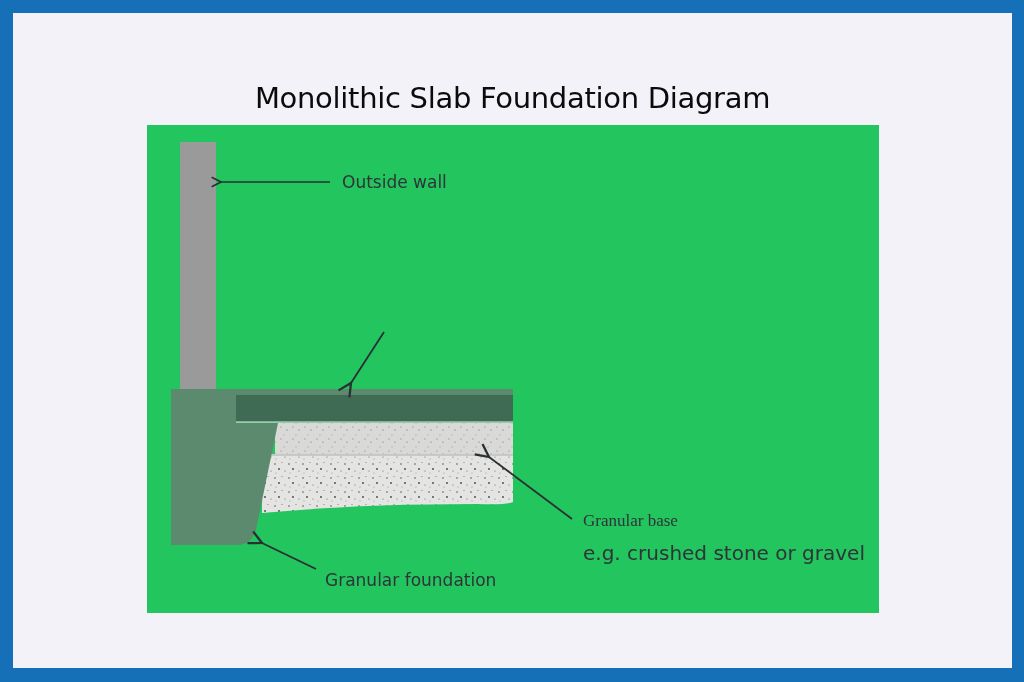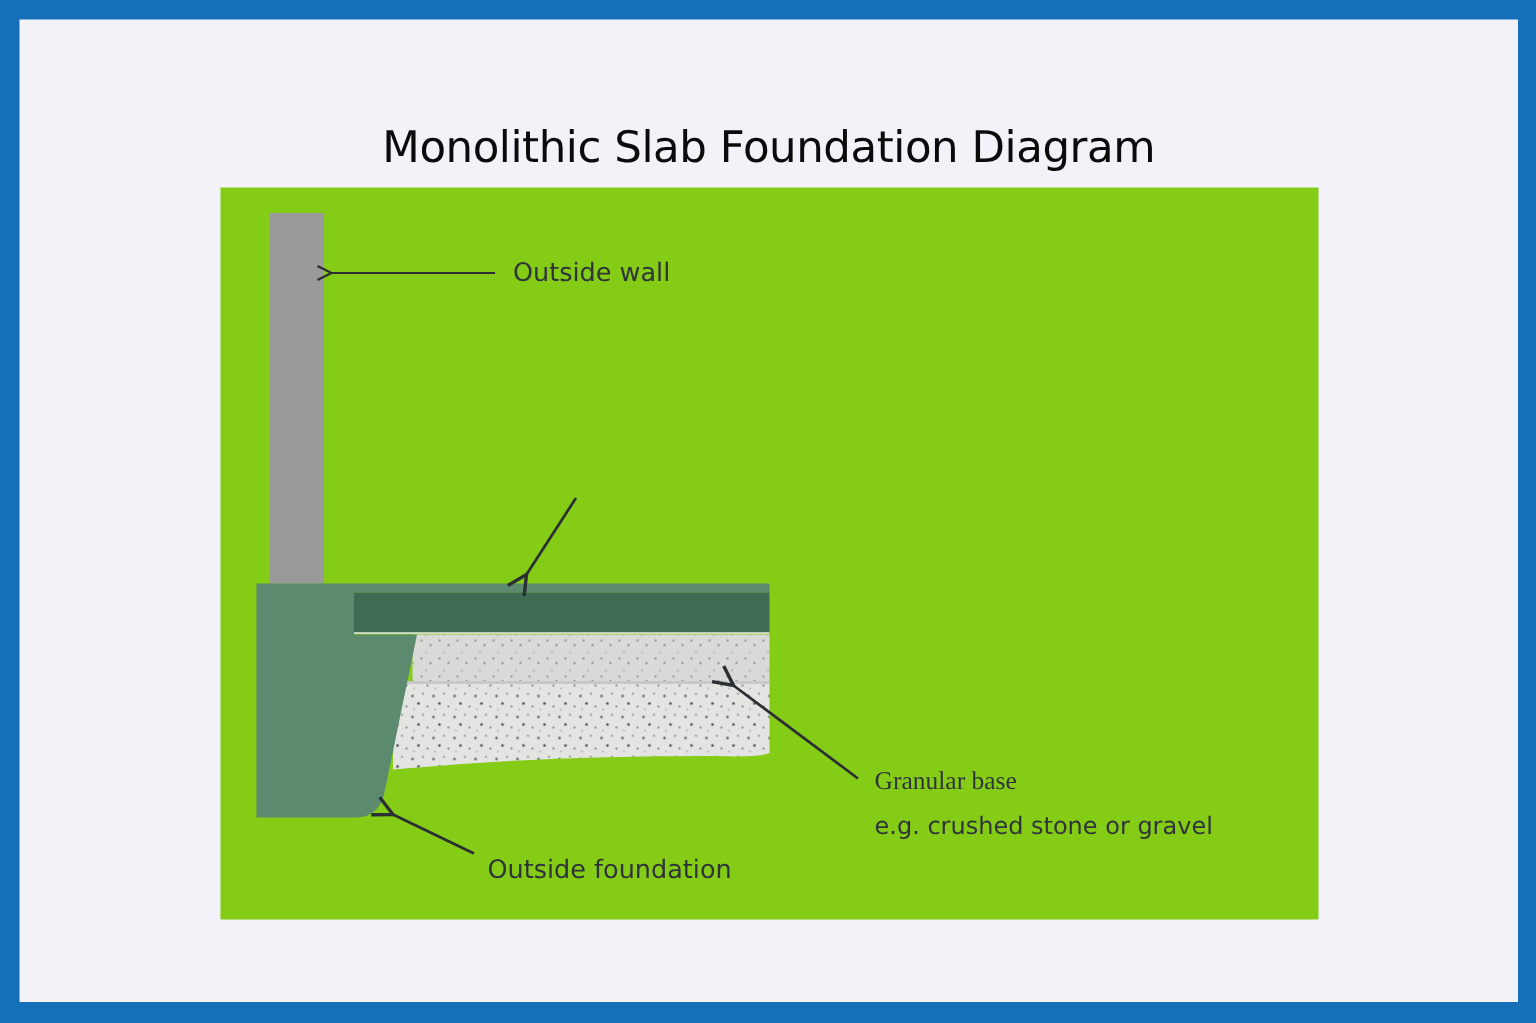--- a/index.html
+++ b/index.html
@@ -16,21 +16,21 @@
   .title {
     position: absolute; left: 0; right: 0; top: 68px;
     text-align: center;
     font-family: "DejaVu Sans", sans-serif;
     font-weight: normal; font-size: 29px; color: #0b0b0b;
     letter-spacing: -0.3px;
   }
   .panel {
     position: absolute; left: 147px; top: 125px;
     width: 732px; height: 488px;
-    background: #84cc16;
+    background: #22c55e;
   }
   svg { position: absolute; left: 0; top: 0; }
   .lbl {
     position: absolute;
     font-family: "DejaVu Sans", sans-serif;
     font-size: 17px; color: #2f3438;
     white-space: nowrap;
   }
 </style>
 </head>
@@ -75,15 +75,15 @@
     <line x1="89" y1="297" x2="366" y2="297" stroke="#e8e8e8" stroke-width="1"></line>
 
     <line x1="183" y1="57" x2="74" y2="57" stroke="#2b2f33" stroke-width="1.3" marker-end="url(#arrow)"></line>
     <line x1="237" y1="207" x2="204" y2="258" stroke="#2b2f33" stroke-width="1.8" marker-end="url(#arrow)"></line>
     <line x1="425" y1="394" x2="342" y2="332" stroke="#2b2f33" stroke-width="1.8" marker-end="url(#arrow)"></line>
     <line x1="169" y1="444" x2="115" y2="418" stroke="#2b2f33" stroke-width="1.8" marker-end="url(#arrow)"></line>
   </svg>
 
   <div class="lbl" style="left:195px;top:47px;">Outside wall</div>
   <div class="lbl" style="left:436px;top:386px;font-family:Liberation Serif, serif;">Granular base</div>
-  <div class="lbl" style="left:436px;top:416px;font-size:16px;">e.g. crushed  stone or gravel</div>
-  <div class="lbl" style="left:178px;top:445px;">Outside foundation</div>
+  <div class="lbl" style="left:436px;top:416px;font-size:20px;">e.g. crushed  stone or gravel</div>
+  <div class="lbl" style="left:178px;top:445px;">Granular foundation</div>
 </div>
 
 </body></html>

